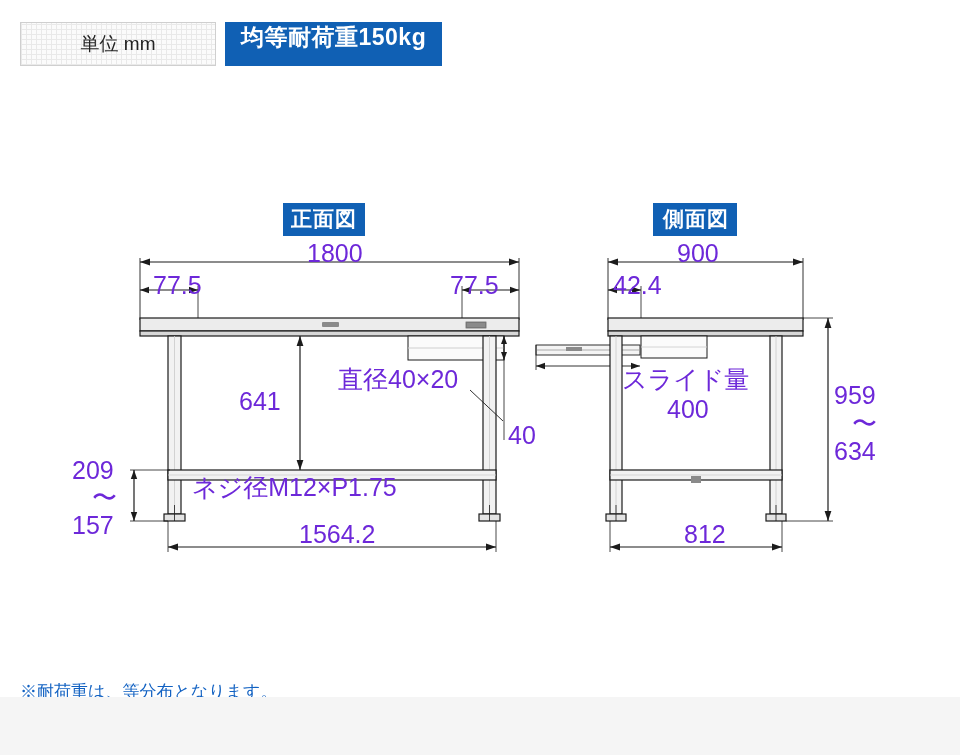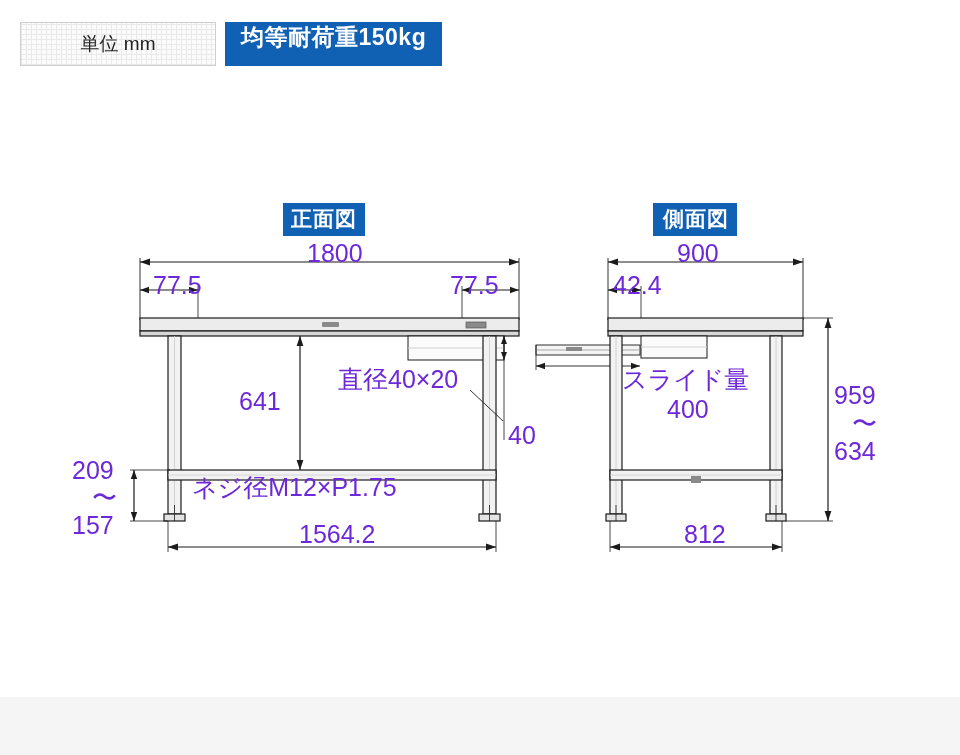--- a/index.html
+++ b/index.html
@@ -251,14 +251,15 @@
 
   <div class="dim" style="left:677px; top:240px;">900</div>
   <div class="dim" style="left:613px; top:272px;">42.4</div>
   <div class="dim" style="left:622px; top:366px;">スライド量</div>
   <div class="dim" style="left:667px; top:396px;">400</div>
   <div class="dim" style="left:834px; top:382px;">959</div>
   <div class="dim" style="left:852px; top:410px;">〜</div>
   <div class="dim" style="left:834px; top:438px;">634</div>
   <div class="dim" style="left:684px; top:521px;">812</div>
 
+  <div class="note" id="note0">※耐荷重は、等分布となります。</div>
 
 </div>
 
 </body></html>

